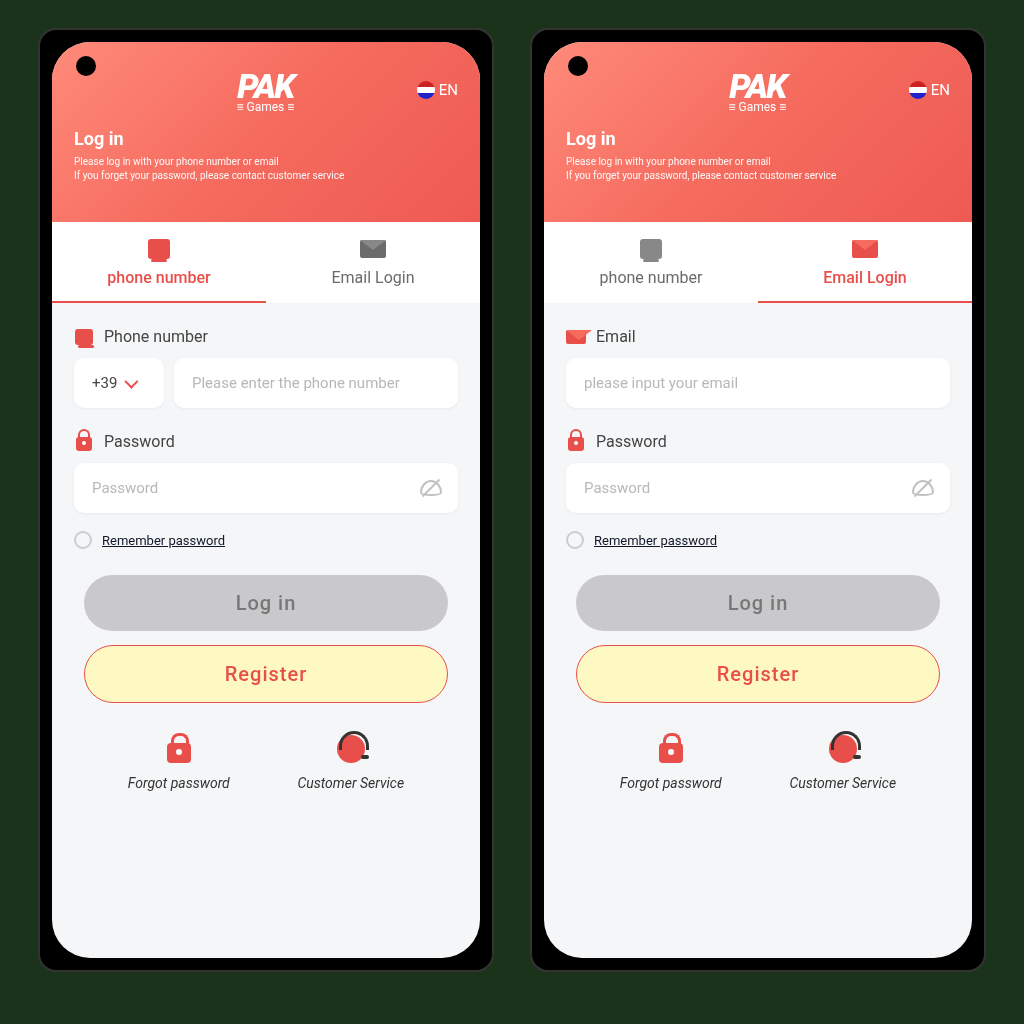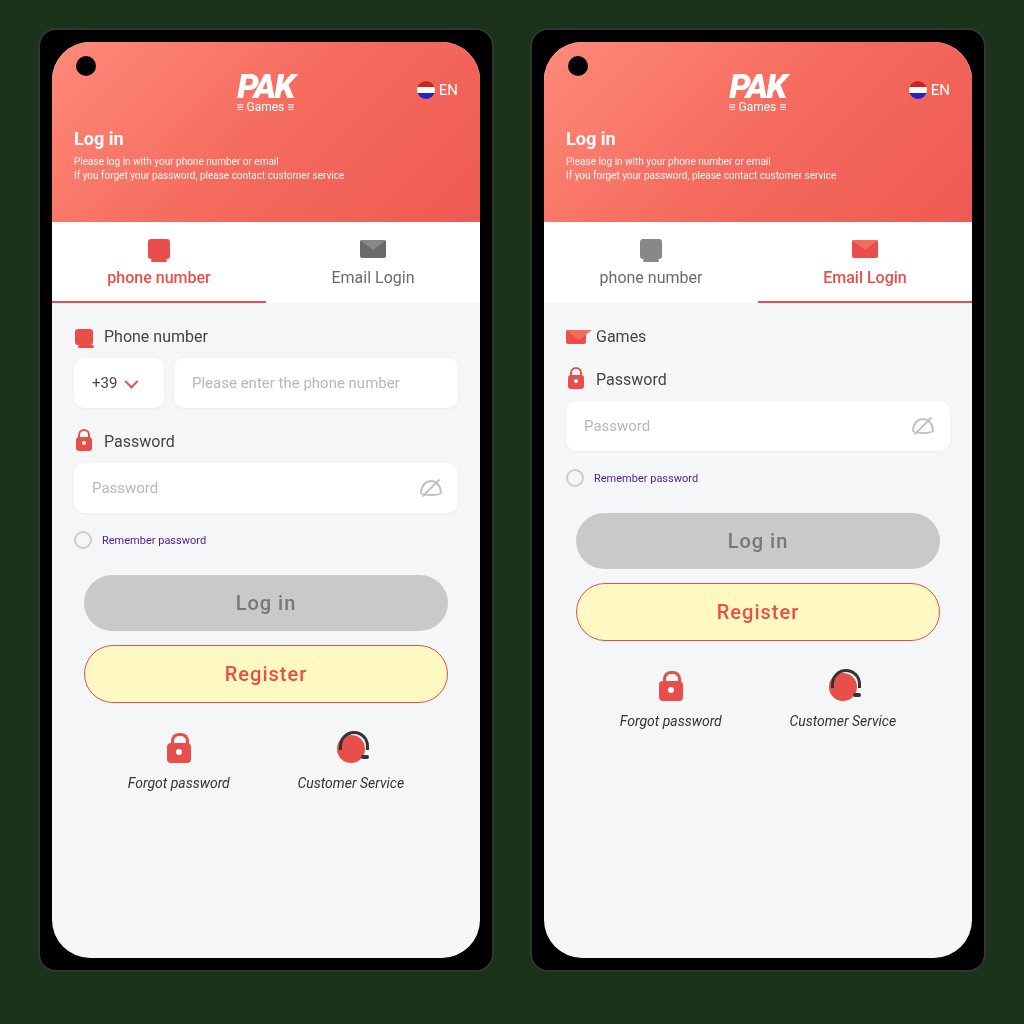--- a/index.html
+++ b/index.html
@@ -115,21 +115,21 @@
 .eye::before {
   content:''; position:absolute; inset:0;
   border:2px solid #666; border-radius:50% 50% 50% 50% / 80% 80% 20% 20%;
   transform: rotate(0deg);
 }
 .eye::after {
   content:''; position:absolute; top:-4px; left:10px; width:2px; height:24px;
   background:#666; transform:rotate(45deg);
 }
 
-.remember { display:flex; align-items:center; gap:10px; font-size:11px; color:#4c1d95; margin: -6px 0 26px; }
+.remember { display:flex; align-items:center; gap:10px; font-size:13px; color:#0f172a; margin: -6px 0 26px; text-decoration: underline; }
 .radio { width:18px; height:18px; border:2px solid #ccc; border-radius:50%; cursor:pointer; }
 
 .btn {
   width: calc(100% - 20px); margin: 0 auto 14px; display:block;
   padding: 16px; border-radius: 30px; font-size:20px; font-weight:500;
   text-align:center; cursor:pointer; border:none; letter-spacing:1px;
 }
 .btn-login { background:#c9c9cc; color:#777; }
 .btn-register { background:#fef9c3; border:1.5px solid #e94f4a; color:#e94f4a; }
 
@@ -295,22 +295,23 @@
         <div class="tab-label">Email Login</div>
       </div>
     </div>
 
     <div class="form">
       <div class="field">
         <div class="field-label">
           <span class="icon-sm">
               <span class="mail-icon active" style="width:20px;height:14px"></span>
             </span>
-          <span>Games</span>
-        </div>
+          <span>Email</span>
+        </div>
+        <input class="input" style="width: 100%;" placeholder="please input your email">
       </div>
 
       <div class="field">
         <div class="field-label">
           <span class="icon-sm">
               <span class="lock-icon"></span>
             </span>
           <span>Password</span>
         </div>
         <div class="pwd-wrap">

